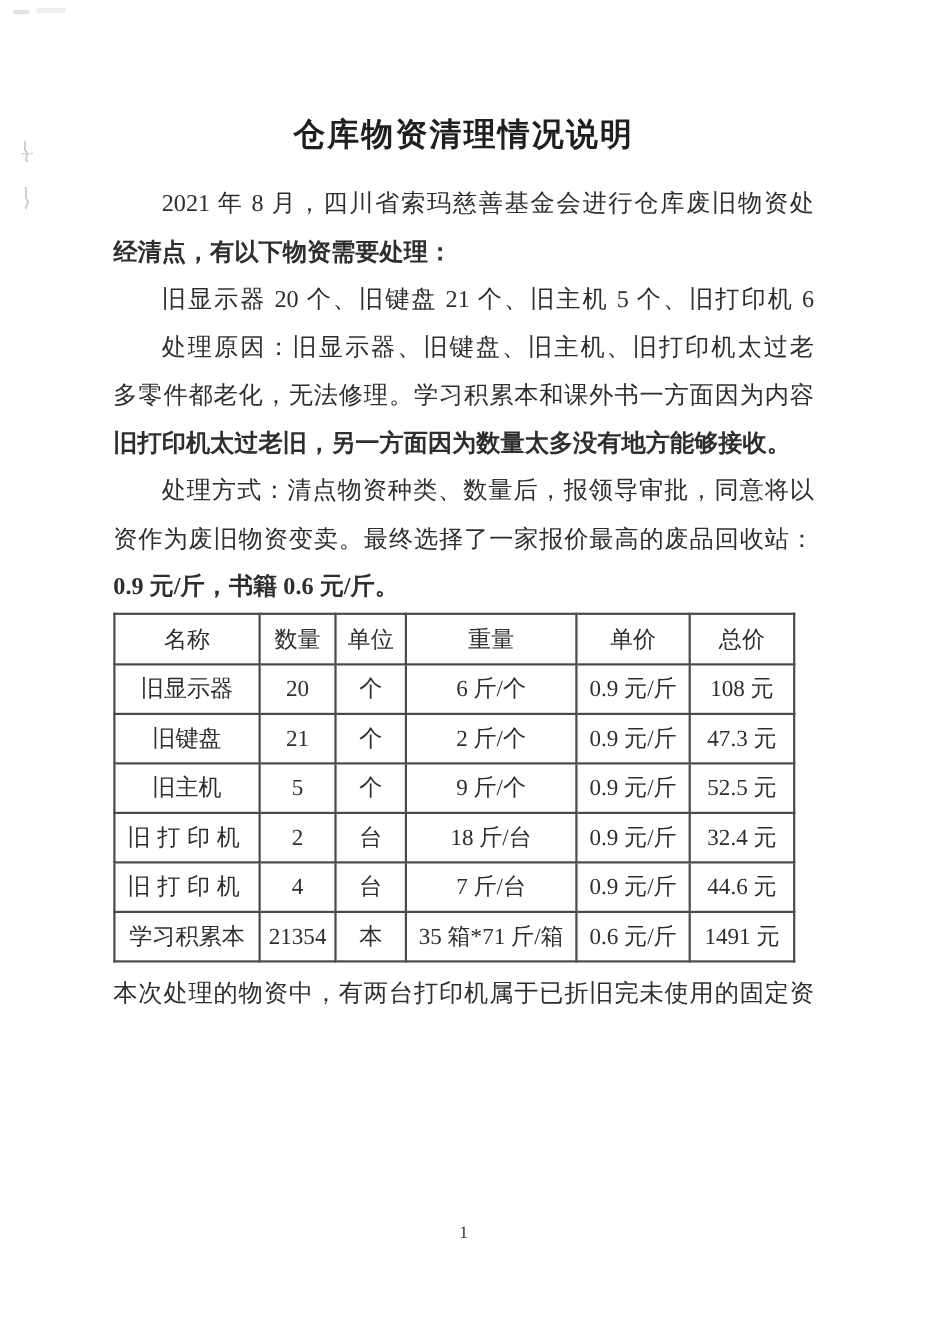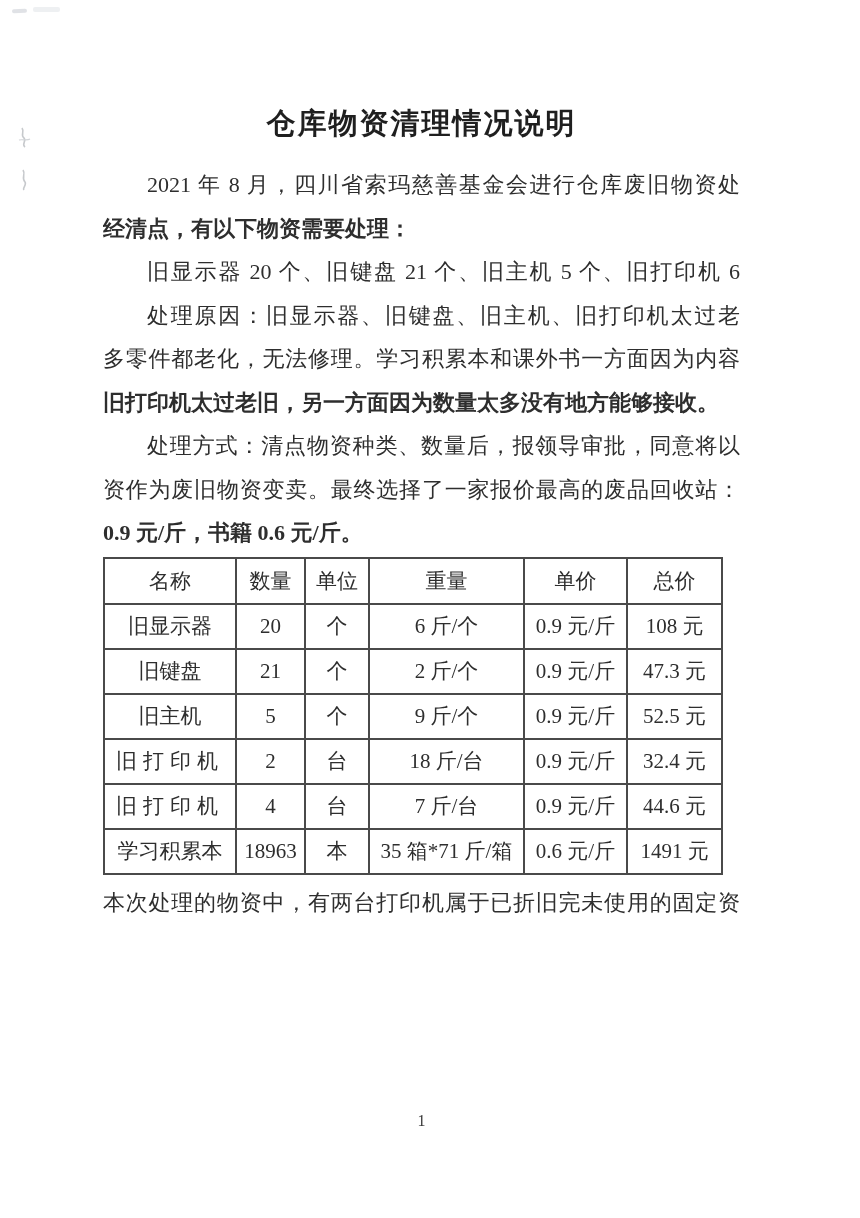--- a/index.html
+++ b/index.html
@@ -174,21 +174,21 @@
         <tr>
           <td class="spread">旧打印机</td>
           <td>4</td>
           <td>台</td>
           <td>7 斤/台</td>
           <td>0.9 元/斤</td>
           <td>44.6 元</td>
         </tr>
         <tr>
           <td>学习积累本</td>
-          <td>18963</td>
+          <td>21354</td>
           <td>本</td>
           <td>35 箱*71 斤/箱</td>
           <td>0.6 元/斤</td>
           <td>1491 元</td>
         </tr>
       </tbody>
     </table>
 
     <p class="line fill closing">本次处理的物资中，有两台打印机属于已折旧完未使用的固定资产：</p>
 

